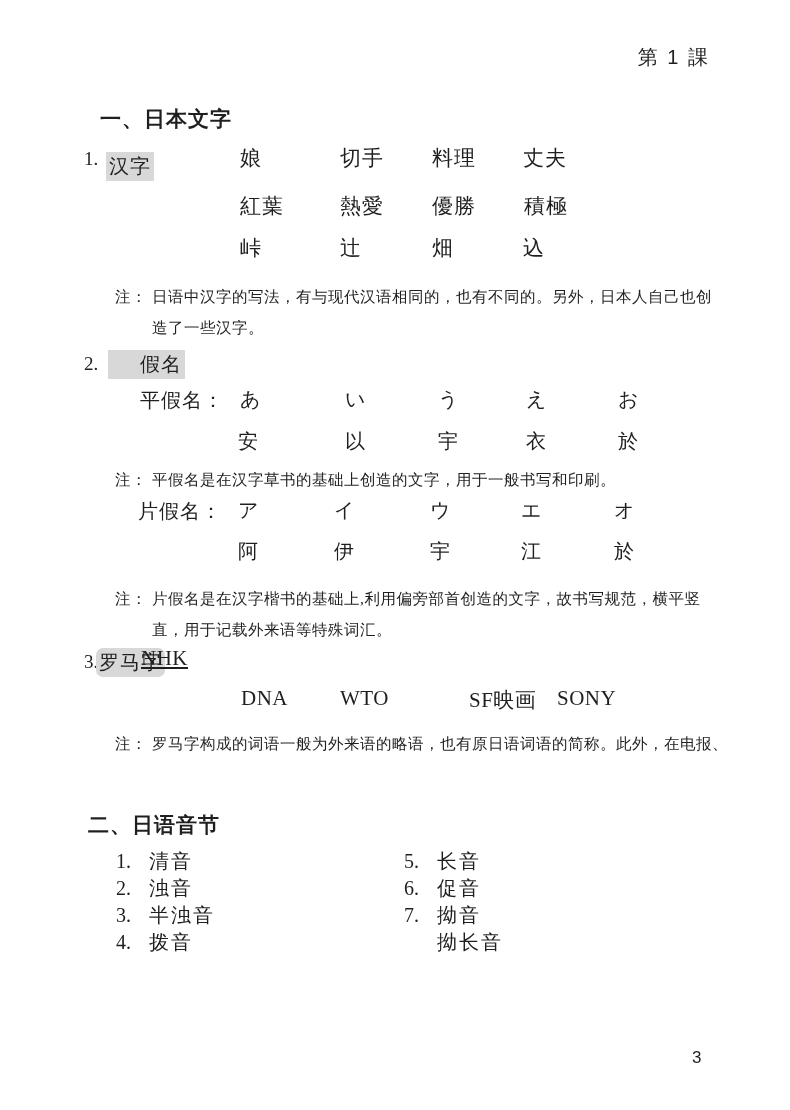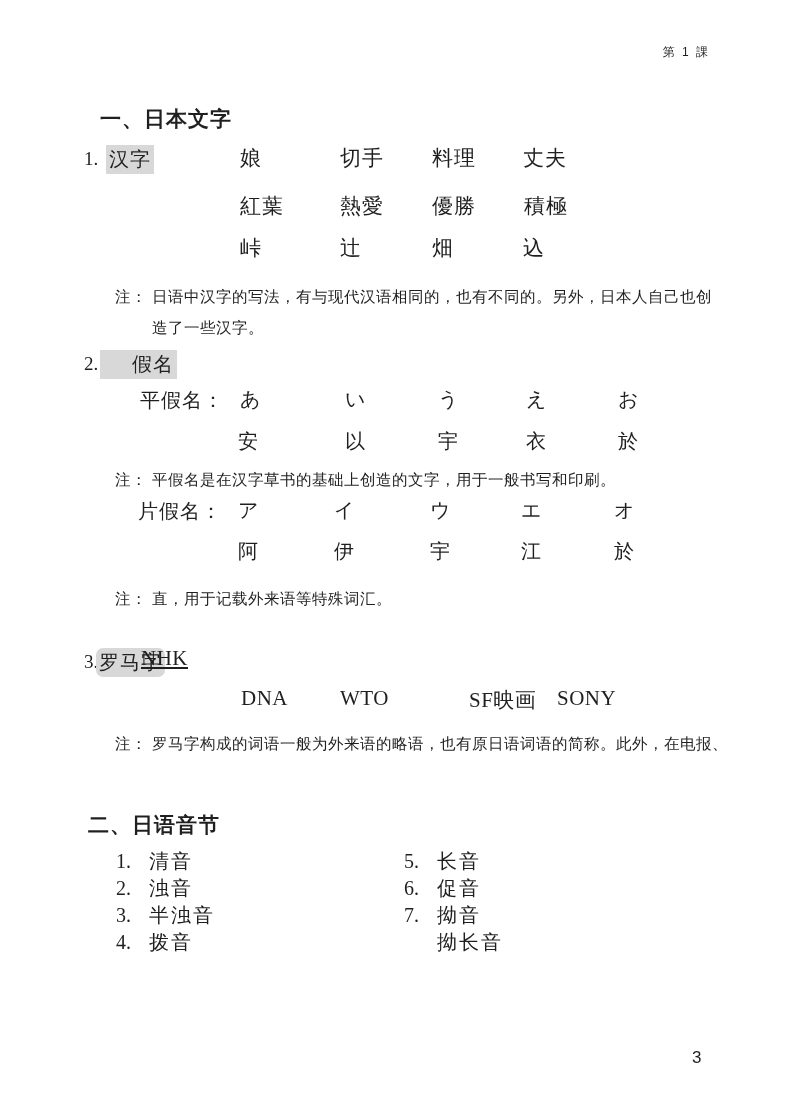--- a/index.html
+++ b/index.html
@@ -12,21 +12,21 @@
     background: #ffffff;
     color: #1f1f1f;
     font-family: "Liberation Serif", "DejaVu Serif", serif;
     overflow: hidden;
   }
   .abs { position: absolute; white-space: nowrap; }
   .lesson-label {
     position: absolute;
     top: 44px;
     right: 80px;
-    font-size: 12px;
+    font-size: 20px;
     letter-spacing: 2px;
     font-family: "Liberation Sans", "DejaVu Sans", sans-serif;
   }
   .heading {
     position: absolute;
     font-family: "Liberation Sans", "DejaVu Sans", sans-serif;
     font-weight: bold;
     font-size: 21px;
     letter-spacing: 1px;
     white-space: nowrap;
@@ -52,21 +52,21 @@
 </head>
 <body>
 
 <div class="page">
 
   <div class="lesson-label">第 1 課</div>
 
   <div class="heading" style="left:88px; top:105px;margin-left:12px;">一、日本文字</div>
 
   <span class="abs t19" style="left:84px; top:148px;">1.</span>
-  <span class="abs t20 hl" style="left:106px; top:145px;">汉字</span>
+  <span class="abs t20 hl" style="left:106px; top:152px;">汉字</span>
 
   <span class="abs t21" style="left:240px; top:144px;">娘</span>
   <span class="abs t21" style="left:340px; top:144px;">切手</span>
   <span class="abs t21" style="left:432px; top:144px;">料理</span>
   <span class="abs t21" style="left:523px; top:144px;">丈夫</span>
 
   <span class="abs t21" style="left:240px; top:192px;">紅葉</span>
   <span class="abs t21" style="left:340px; top:192px;">熱愛</span>
   <span class="abs t21" style="left:432px; top:192px;">優勝</span>
   <span class="abs t21" style="left:524px; top:192px;">積極</span>
@@ -78,21 +78,21 @@
 
   <div class="note" style="left:115px; top:281px;">
     <span class="note-label">注：</span>
     <span class="note-lines">
       <span class="note-line">日语中汉字的写法，有与现代汉语相同的，也有不同的。另外，日本人自己也创</span>
       <span class="note-line">造了一些汉字。</span>
     </span>
   </div>
 
   <span class="abs t19" style="left:84px; top:353px;">2.</span>
-  <span class="abs t20 hl" style="left:100px; top:350px;padding-left:32px;">假名</span>
+  <span class="abs t20 hl" style="left:108px; top:350px;padding-left:32px;">假名</span>
 
   <span class="abs t20" style="left:140px; top:387px;">平假名：</span>
   <span class="abs t20" style="left:240px; top:386px;">あ</span>
   <span class="abs t20" style="left:345px; top:386px;">い</span>
   <span class="abs t20" style="left:438px; top:386px;">う</span>
   <span class="abs t20" style="left:526px; top:386px;">え</span>
   <span class="abs t20" style="left:618px; top:386px;">お</span>
 
   <span class="abs t20" style="left:238px; top:428px;">安</span>
   <span class="abs t20" style="left:345px; top:428px;">以</span>
@@ -116,20 +116,21 @@
 
   <span class="abs t20" style="left:238px; top:538px;">阿</span>
   <span class="abs t20" style="left:334px; top:538px;">伊</span>
   <span class="abs t20" style="left:430px; top:538px;">宇</span>
   <span class="abs t20" style="left:521px; top:538px;">江</span>
   <span class="abs t20" style="left:614px; top:538px;">於</span>
 
   <div class="note" style="left:115px; top:583px;">
     <span class="note-label">注：</span>
     <span class="note-lines">
+      <span class="note-line">片假名是在汉字楷书的基础上,利用偏旁部首创造的文字，故书写规范，横平竖</span>
       <span class="note-line">直，用于记载外来语等特殊词汇。</span>
     </span>
   </div>
 
   <span class="abs t19" style="left:84px; top:651px;">3.</span>
   <span class="abs t20 hl" style="left:96px; top:648px;border-radius:7px;">罗马字</span>
 
   <span class="abs romaji" style="left:141px; top:646px;text-decoration:underline;">NHK</span>
   <span class="abs romaji" style="left:241px; top:686px;">DNA</span>
   <span class="abs romaji" style="left:340px; top:686px;">WTO</span>

